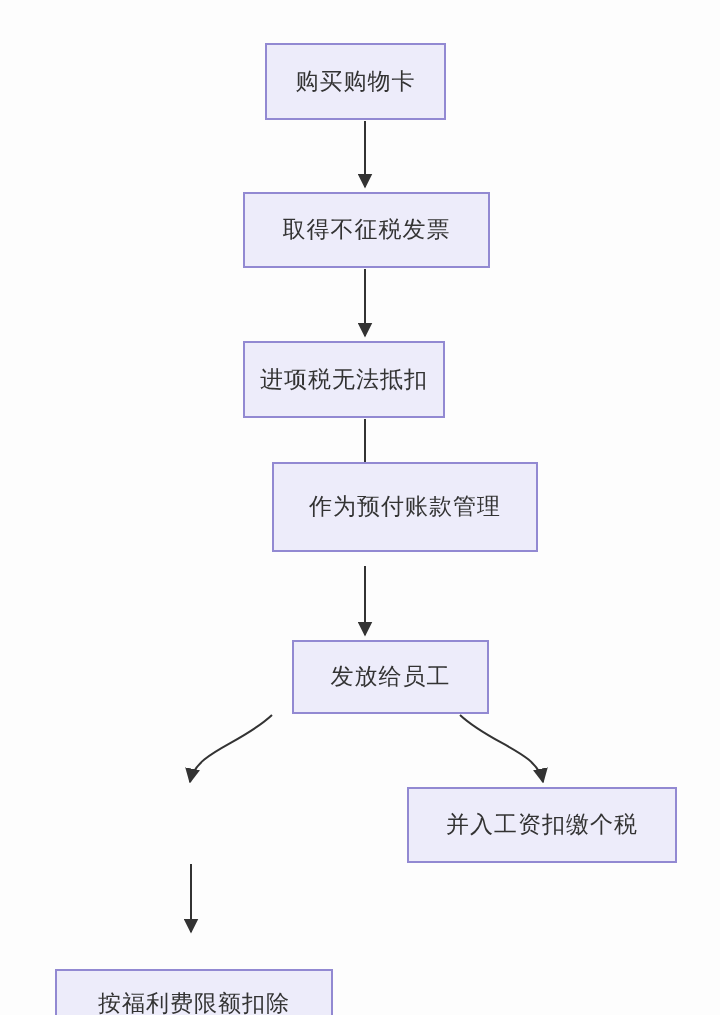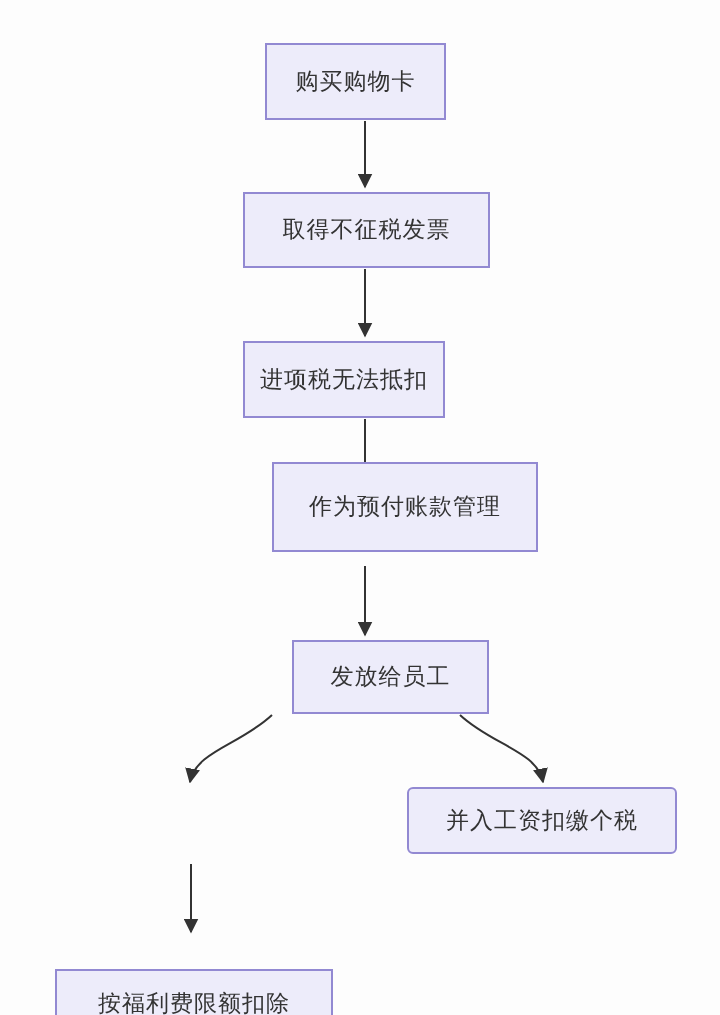--- a/index.html
+++ b/index.html
@@ -85,21 +85,21 @@
 
   <div class="node" style="left:232px; top:462px; width:266px; height:90px;margin-left:40px;">
     <span>作为预付账款管理</span>
   </div>
 
   <div class="node" style="left:265px; top:640px; width:197px; height:74px;margin-left:27px;">
     <span>发放给员工</span>
   </div>
 
 
-  <div class="node" style="left:407px; top:787px; width:270px; height:67px;border-radius:6px;">
+  <div class="node" style="left:407px; top:787px; width:270px; height:76px;">
     <span>并入工资扣缴个税</span>
   </div>
 
   <div class="node" style="left:55px;  top:937px; width:278px; height:70px;margin-top:32px;">
     <span>按福利费限额扣除</span>
   </div>
 
 </div>
 
 </body></html>

